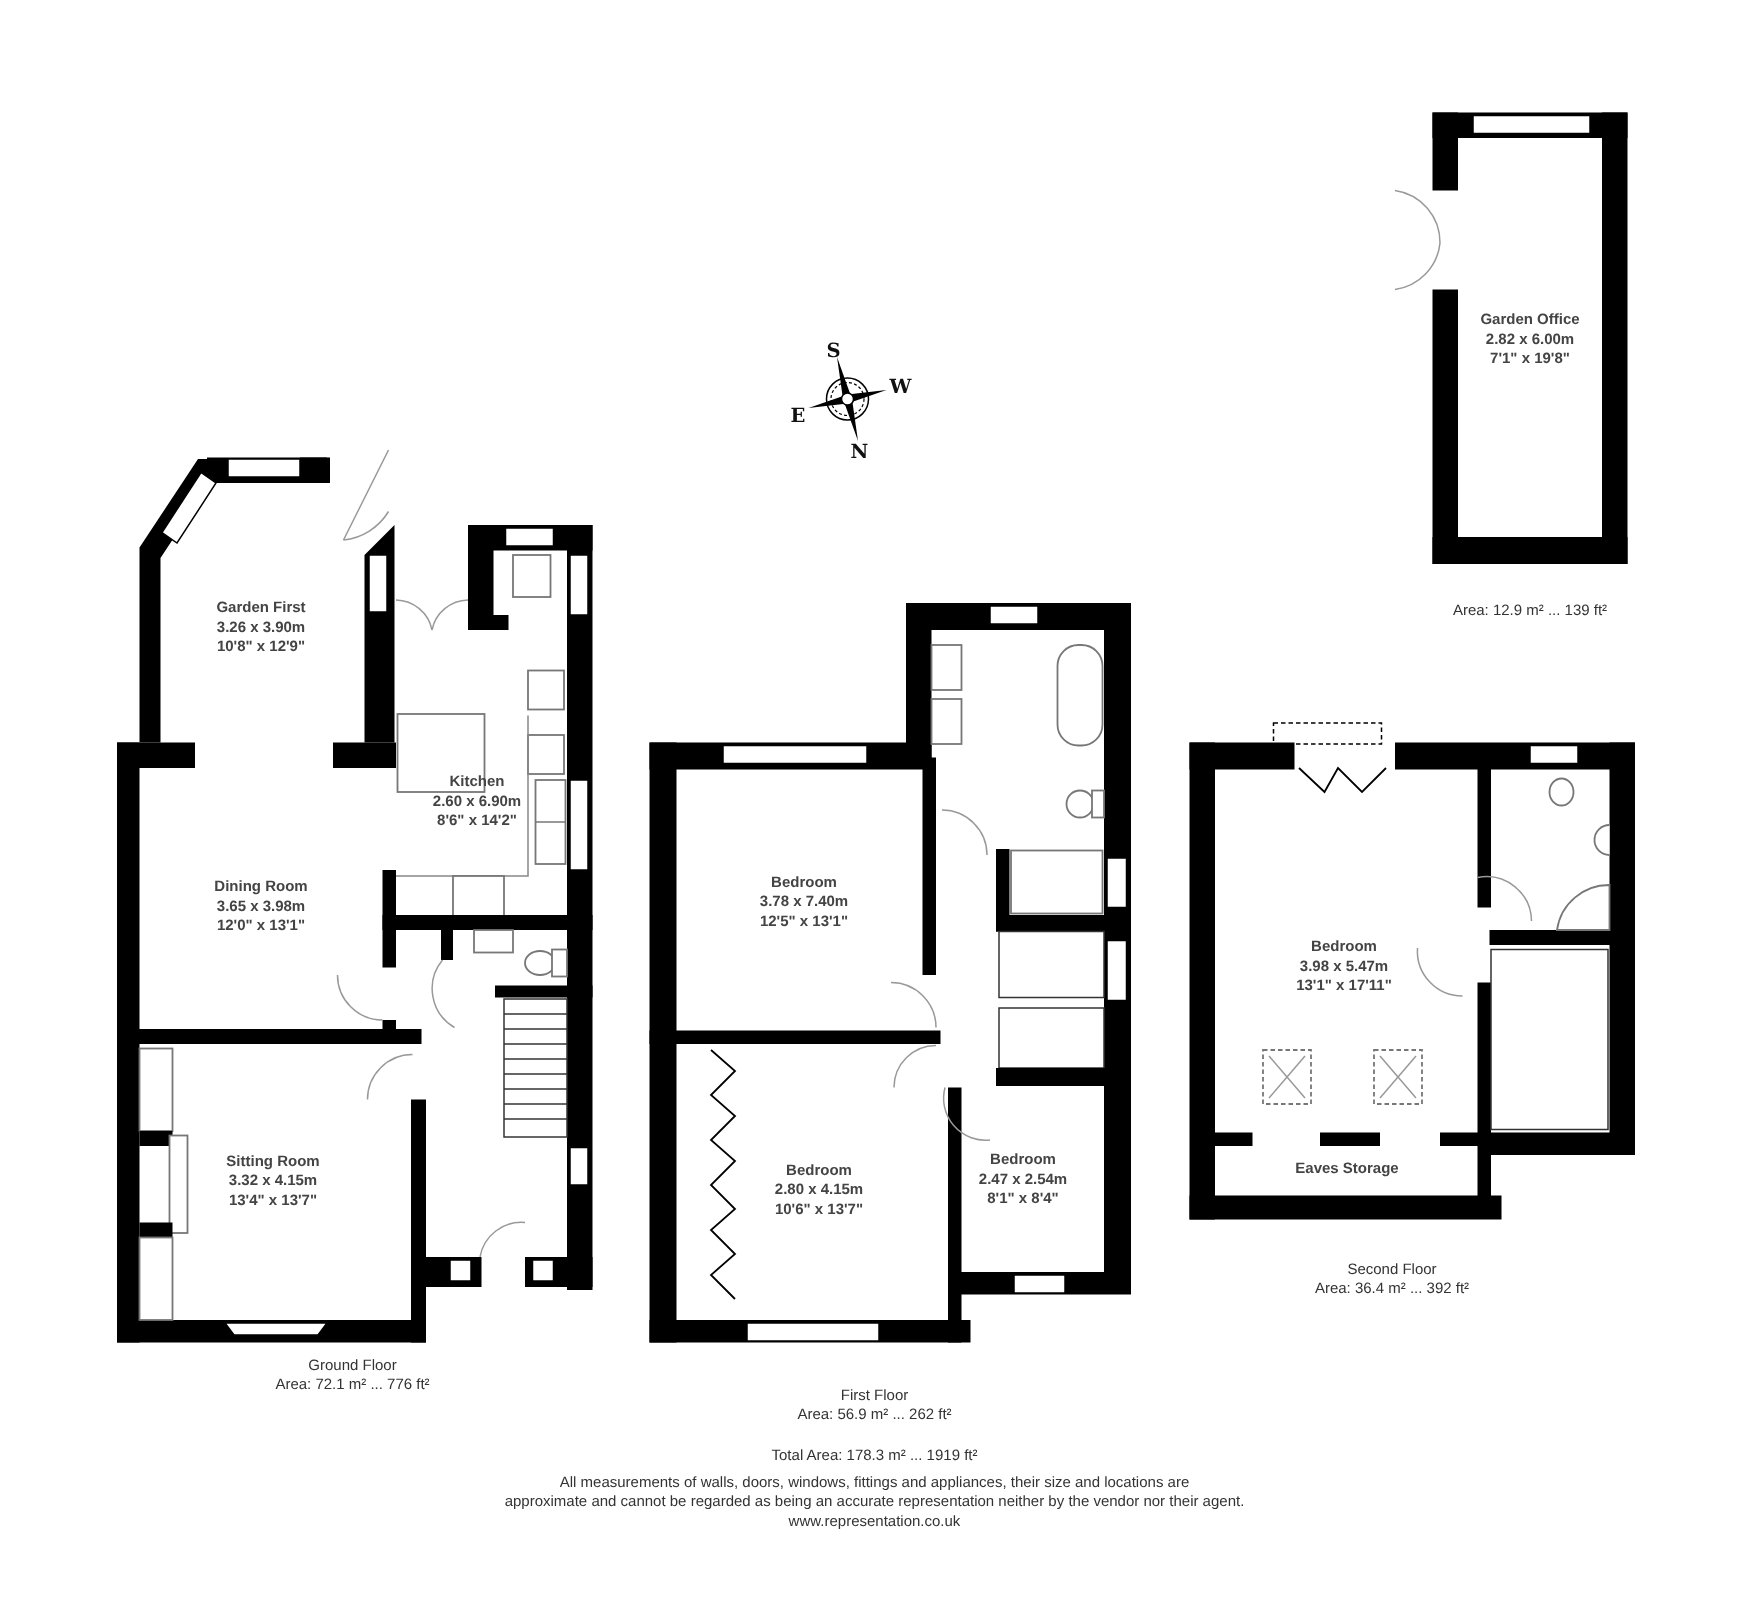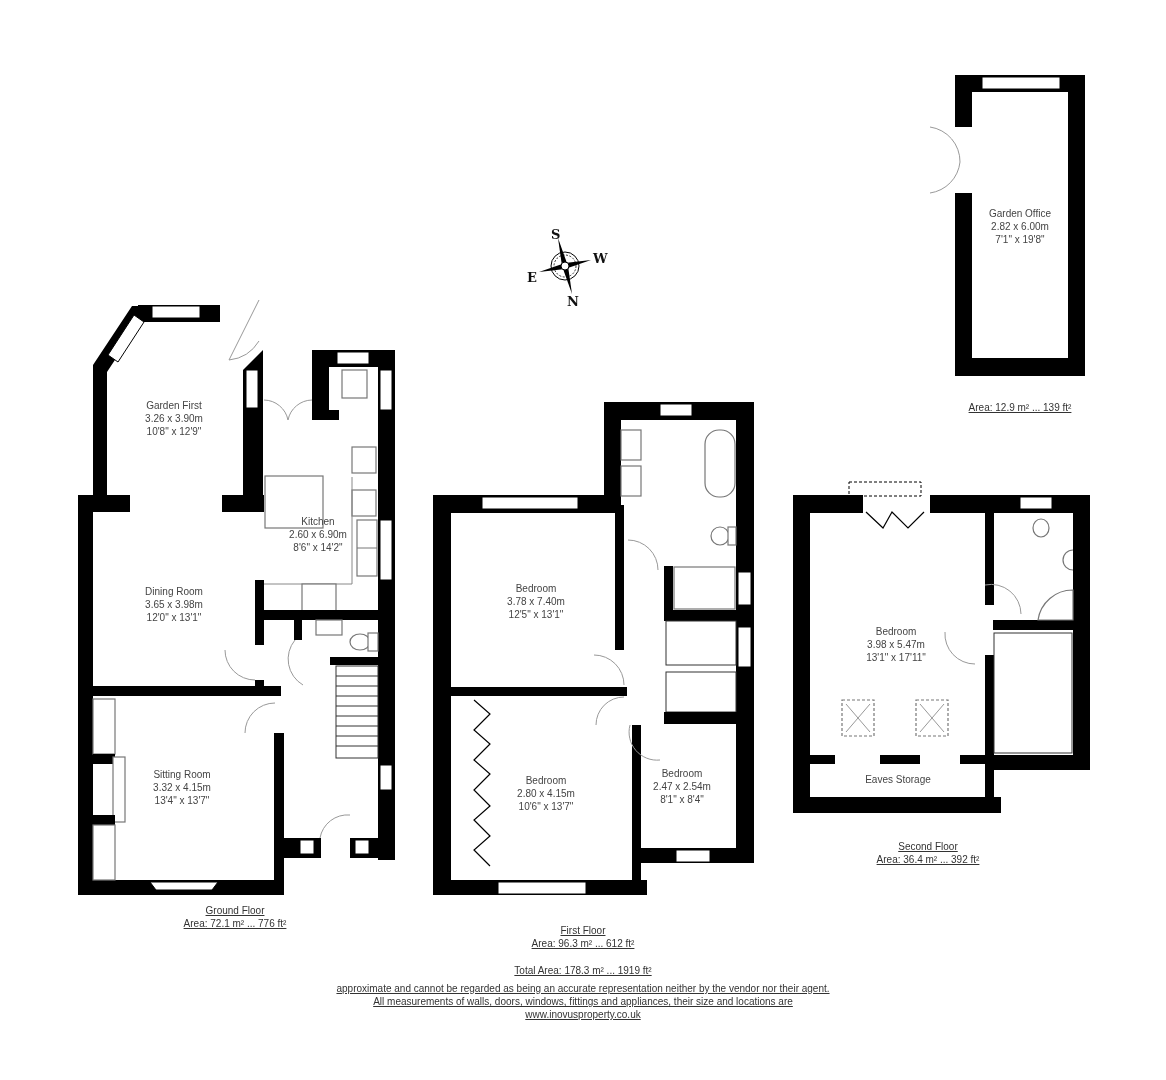--- a/index.html
+++ b/index.html
@@ -6,23 +6,23 @@
   body { width:1166px; height:1080px; position:relative; overflow:hidden;
          font-family:"Liberation Sans", sans-serif; color:#3a3a3a; }
   svg#plan { position:absolute; left:0; top:0; }
   .wall { fill:#000; }
   .win { fill:#fff; stroke:#000; stroke-width:1; }
   .fix { fill:#fff; stroke:#777; stroke-width:1.2; }
   .thin { fill:none; stroke:#888; stroke-width:1; }
   .door { fill:none; stroke:#999; stroke-width:1; }
   .stair { fill:#fff; stroke:#333; stroke-width:1; }
   .lbl { position:absolute; text-align:center; font-size:10px; line-height:13px;
-         color:#444; white-space:nowrap; transform:translateX(-50%); }
+         color:#444; white-space:nowrap; transform:translateX(-50%);font-weight:bold; }
   .foot { position:absolute; text-align:center; font-size:10px; line-height:13px;
-          color:#333; white-space:nowrap; transform:translateX(-50%);text-decoration:underline; }
+          color:#333; white-space:nowrap; transform:translateX(-50%); }
   .compass-letter { position:absolute; font-family:"DejaVu Serif", serif; font-weight:bold;
           font-size:13px; color:#111; }
 </style>
 </head>
 <body>
 
 <svg id="plan" width="1166" height="1080" viewBox="0 0 1166 1080">
 
   <g>
 
@@ -264,25 +264,25 @@
 <div class="compass-letter" style="left:593px;top:251px">W</div>
 <div class="compass-letter" style="left:527px;top:270px">E</div>
 <div class="compass-letter" style="left:567px;top:294px">N</div>
 
 <div class="foot" style="left:235px;top:904px">
   <div>Ground Floor</div>
   <div>Area: 72.1 m² ... 776 ft²</div>
 </div>
 <div class="foot" style="left:583px;top:924px">
   <div>First Floor</div>
-  <div>Area: 96.3 m² ... 612 ft²</div>
+  <div>Area: 56.9 m² ... 262 ft²</div>
 </div>
 <div class="foot" style="left:928px;top:840px">
   <div>Second Floor</div>
   <div>Area: 36.4 m² ... 392 ft²</div>
 </div>
 
 <div class="foot" style="left:583px;top:964px">Total Area: 178.3 m² ... 1919 ft²</div>
 <div class="foot" style="left:583px;top:982px">
+  <div>All measurements of walls, doors, windows, fittings and appliances, their size and locations are</div>
   <div>approximate and cannot be regarded as being an accurate representation neither by the vendor nor their agent.</div>
-  <div>All measurements of walls, doors, windows, fittings and appliances, their size and locations are</div>
-  <div>www.inovusproperty.co.uk</div>
+  <div>www.representation.co.uk</div>
 </div>
 
 </body></html>

